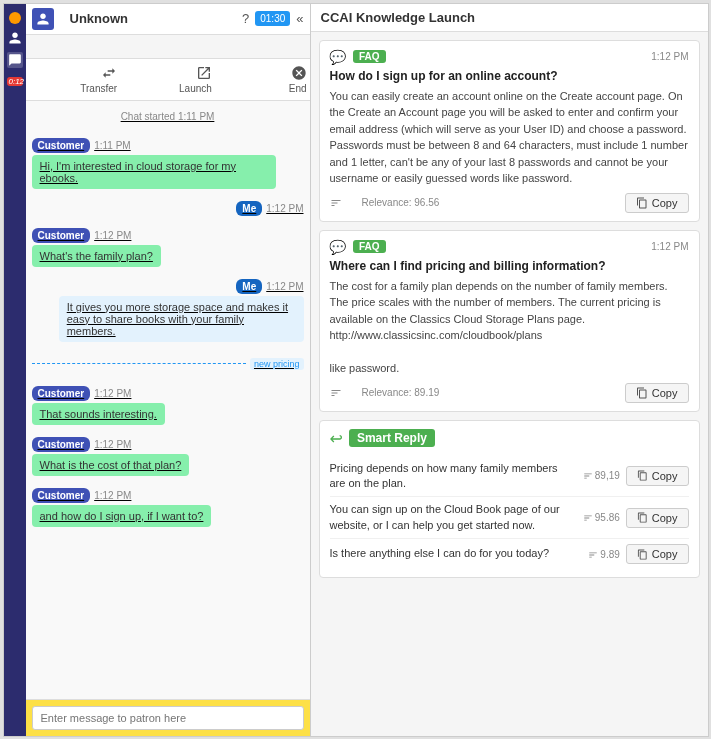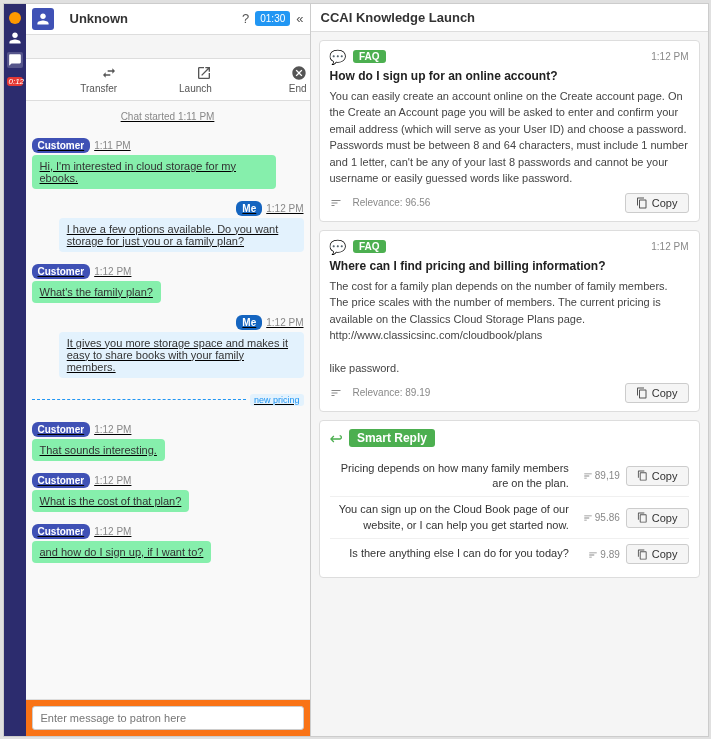--- a/index.html
+++ b/index.html
@@ -227,21 +227,21 @@
     .new-message-divider .label {
       font-size: 9px;
       color: #2196f3;
       background: #e3f2fd;
       border-radius: 3px;
       padding: 1px 4px;
     }
     .chat-input-area {
       padding: 6px;
       border-top: 1px solid #ddd;
-      background: #f97316;
+      background: #fde047;
     }
     .chat-input-area input {
       width: 100%;
       border: 1px solid #ccc;
       border-radius: 3px;
       padding: 5px 8px;
       font-size: 11px;
       outline: none;
       color: #999;
     }
@@ -317,21 +317,21 @@
     .card-footer {
       display: flex;
       align-items: center;
       justify-content: space-between;
     }
     .relevance {
       font-size: 10px;
       color: #888;
       display: flex;
       align-items: center;
-      gap: 11px;
+      gap: 20px;
     }
     .copy-btn {
       border: 1px solid #ccc;
       background: #f5f5f5;
       border-radius: 3px;
       padding: 3px 10px;
       font-size: 11px;
       cursor: pointer;
       display: flex;
       align-items: center;
@@ -369,21 +369,20 @@
       gap: 6px;
       padding: 5px 0;
       border-bottom: 1px solid #f0f0f0;
     }
     .smart-reply-row:last-child { border-bottom: none; }
     .smart-reply-text {
       flex: 1;
       font-size: 11px;
       color: #333;
       line-height: 1.4;
-      text-align: right;
     }
     .smart-reply-score {
       font-size: 10px;
       color: #888;
       display: flex;
       align-items: flex-end;
       gap: 2px;
       min-width: 45px;
       justify-content: flex-end;
     }
@@ -462,21 +461,20 @@
           <span class="msg-time">1:11 PM</span>
         </div>
         <div class="msg-bubble customer">Hi, I'm interested in cloud storage for my ebooks.</div>
       </div>
 
       <div class="msg-row msg-row-me">
         <div class="msg-header">
           <span class="msg-author me">Me</span>
           <span class="msg-time right">1:12 PM</span>
         </div>
-        <div class="msg-bubble me">I have a few  options available. Do you want storage for just you or a family plan?</div>
       </div>
 
       <div class="msg-row">
         <div class="msg-header">
           <span class="msg-author customer">Customer</span>
           <span class="msg-time">1:12 PM</span>
         </div>
         <div class="msg-bubble customer">What's the family plan?</div>
       </div>
 

